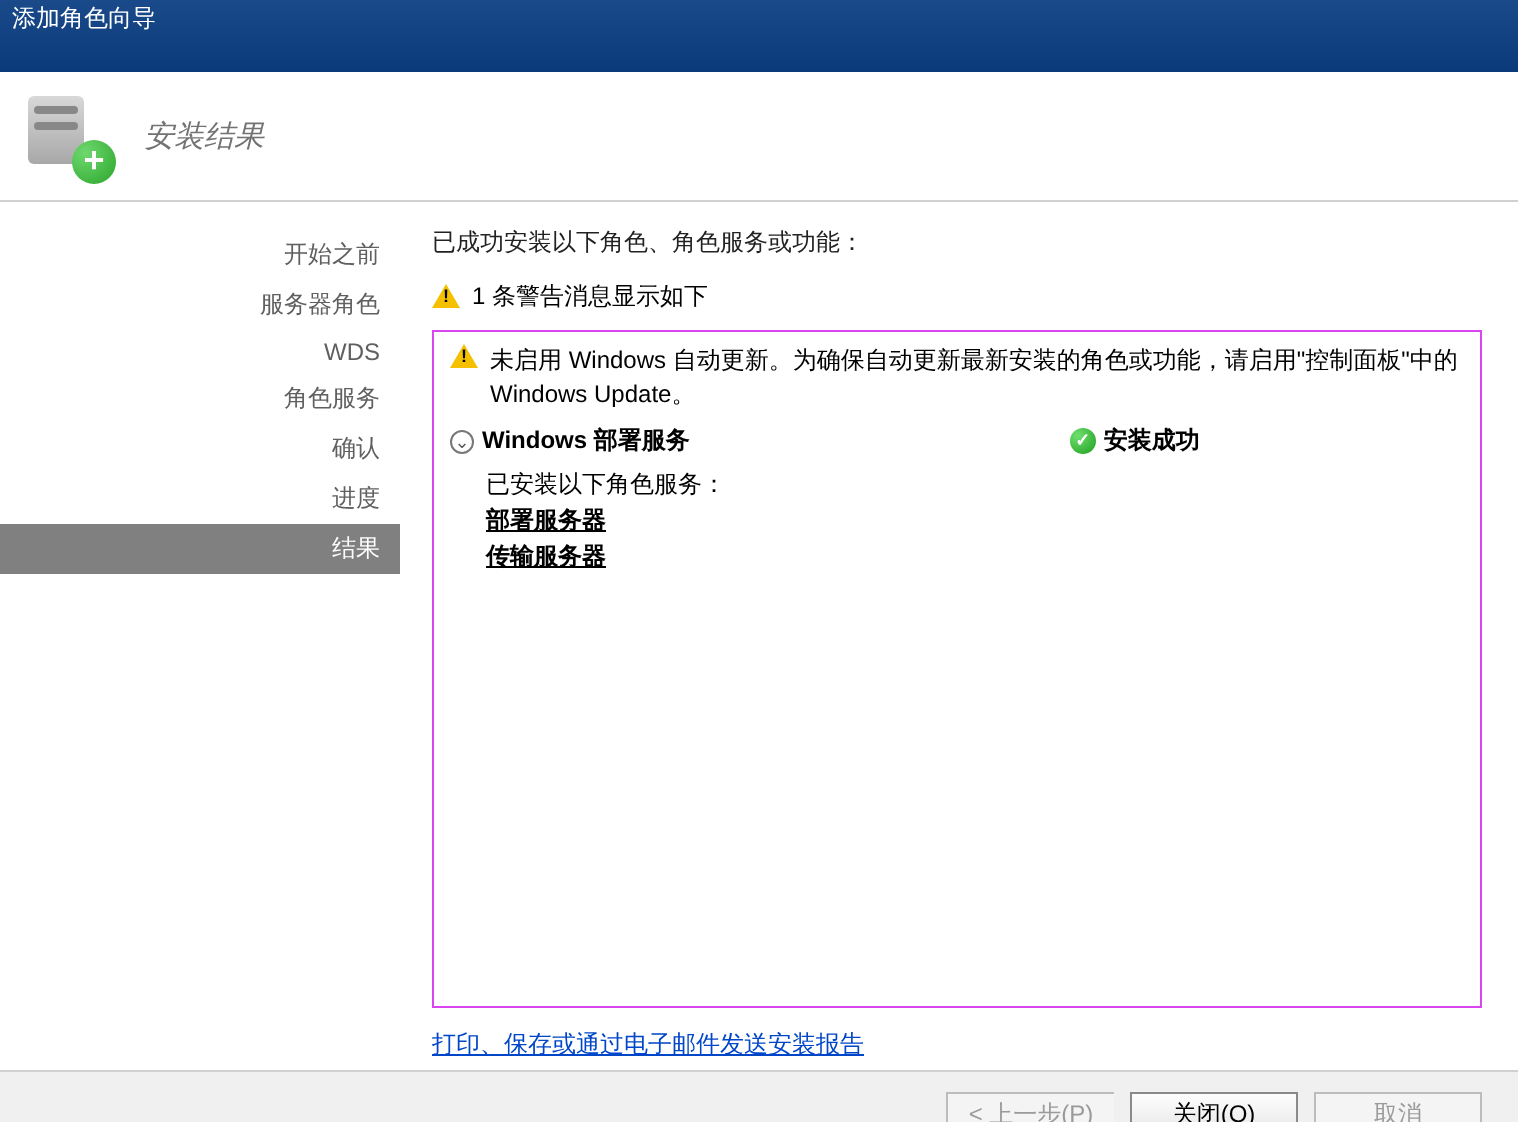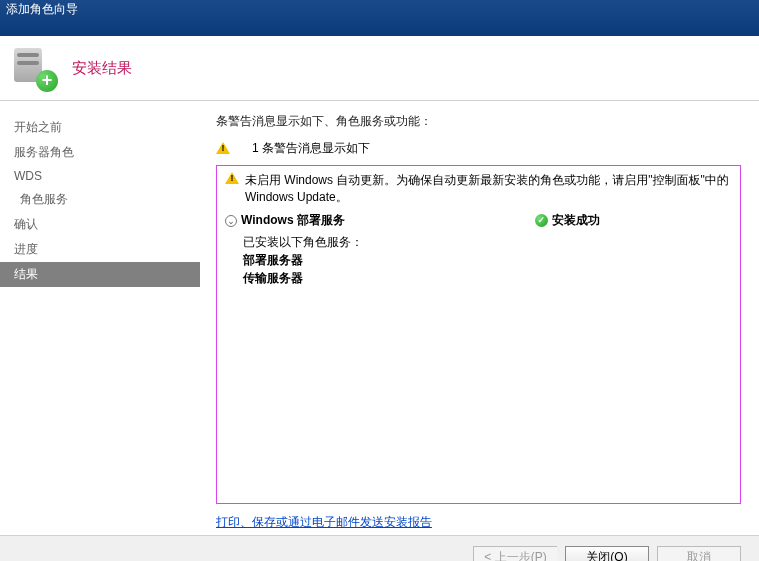--- a/index.html
+++ b/index.html
@@ -69,27 +69,29 @@
     background: radial-gradient(circle at 30% 30%, #6fd86f, #2aa52a);
     border-radius: 50%;
     color: #fff;
     font-weight: bold;
     font-size: 18px;
     line-height: 20px;
     text-align: center;
   }
   .header-title {
     font-size: 15px;
-    color: #be185d;
+    color: #737373;
+    font-style: italic;
   }
   .sidebar {
     width: 200px;
     background: #ffffff;
     padding-top: 14px;
     flex-shrink: 0;
+    text-align: right;
   }
   .sidebar-item {
     padding: 4px 10px 4px 14px;
     color: #606060;
     cursor: default;
   }
   .sidebar-item.indent { padding-left: 20px; }
   .sidebar-item.active {
     background: #808080;
     color: #ffffff;
@@ -101,21 +103,21 @@
     padding: 12px 18px 0 0;
   }
   .summary-line {
     margin-bottom: 10px;
     color: #222;
     padding-left: 16px;
   }
   .warn-line {
     display: flex;
     align-items: center;
-    gap: 22px;
+    gap: 6px;
     margin-bottom: 8px;
     padding-left: 16px;
   }
   .icon-warn {
     width: 14px; height: 14px;
     display: inline-block;
     position: relative;
   }
   .icon-warn::before {
     content: "";
@@ -181,21 +183,21 @@
     background: radial-gradient(circle at 30% 30%, #6fe06f, #1e9e1e);
     border-radius: 50%;
     color: #fff;
     font-size: 9px;
     line-height: 13px;
     text-align: center;
     font-weight: bold;
   }
   .sub-block { padding: 4px 0 0 18px; }
   .sub-line { margin-top: 1px; }
-  .bold { font-weight: bold; }
+  .bold { font-weight: bold; text-decoration: underline; }
   .report-link {
     margin: 10px 0 4px 16px;
     color: #0046c8;
     text-decoration: underline;
     cursor: pointer;
     display: inline-block;
   }
   .button-bar {
     display: flex;
     justify-content: flex-end;
@@ -246,21 +248,21 @@
       <div class="sidebar-item">开始之前</div>
       <div class="sidebar-item">服务器角色</div>
       <div class="sidebar-item">WDS</div>
       <div class="sidebar-item indent">角色服务</div>
       <div class="sidebar-item">确认</div>
       <div class="sidebar-item">进度</div>
       <div class="sidebar-item active">结果</div>
     </div>
 
     <div class="main">
-      <div class="summary-line">条警告消息显示如下、角色服务或功能：</div>
+      <div class="summary-line">已成功安装以下角色、角色服务或功能：</div>
 
       <div class="warn-line">
         <span class="icon-warn"></span>
         <span>1 条警告消息显示如下</span>
       </div>
 
       <div class="result-frame">
         <div class="inner-warn">
           <span class="icon-warn"></span>
           <span class="inner-warn-text">未启用 Windows 自动更新。为确保自动更新最新安装的角色或功能，请启用"控制面板"中的 Windows Update。</span>

